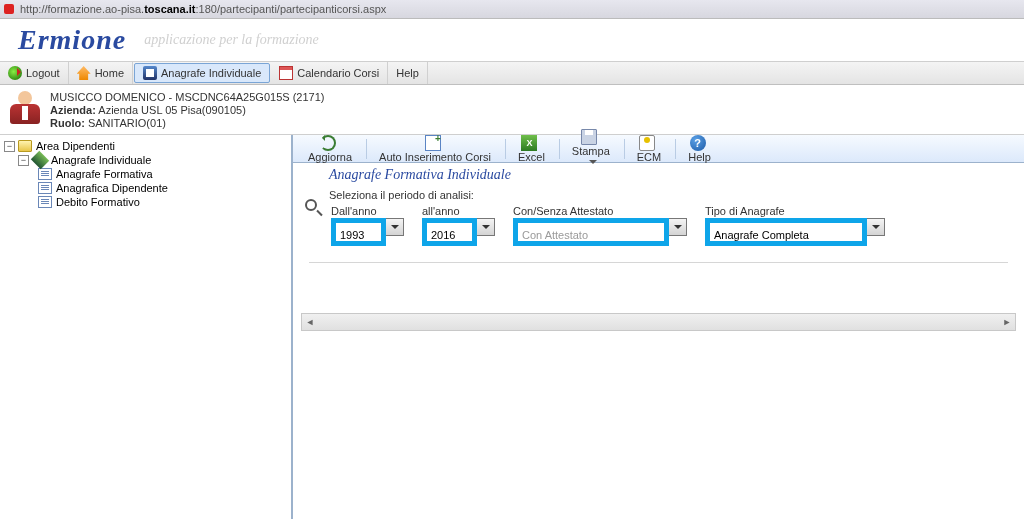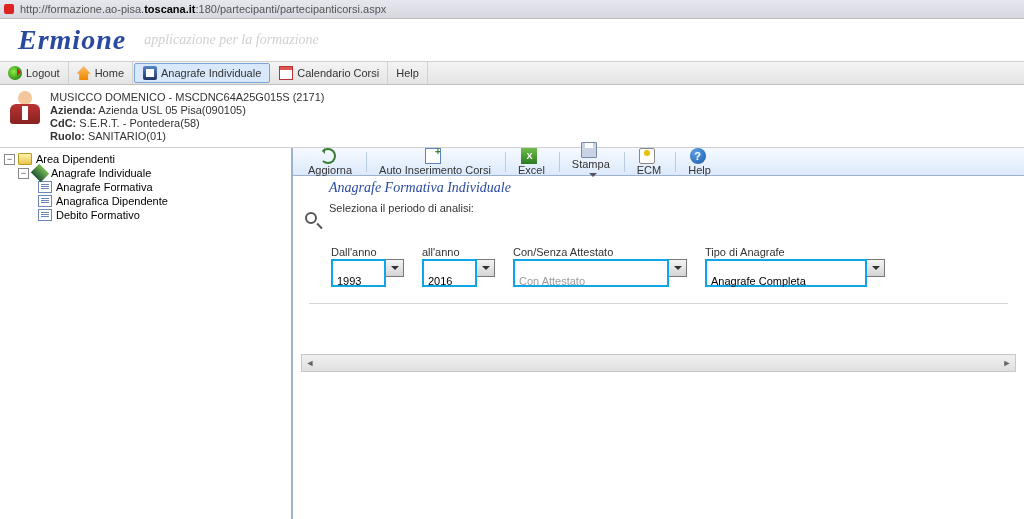--- a/index.html
+++ b/index.html
@@ -63,23 +63,23 @@
   .ic-help{background:radial-gradient(circle at 35% 30%,#5aa0e6,#1c5aa6);border-radius:50%;color:#fff;text-align:center;font-weight:bold;font-size:11px;line-height:16px;}
   .stampa-caret{border:4px solid transparent;border-top-color:#555;margin:3px 0 0 4px;width:0;height:0;}
 
   .page-title{font-family:Georgia,"Times New Roman",serif;font-style:italic;font-size:14px;color:#2a4aa0;padding:4px 0 6px 36px;}
   .filters{padding:0 0 6px 36px; position:relative;}
   .filters .mag{position:absolute;left:12px;top:10px;width:18px;height:18px;}
   .filters .mag .lens{width:12px;height:12px;border:2px solid #555;border-radius:50%;position:absolute;}
   .filters .mag .handle{width:7px;height:2px;background:#555;position:absolute;left:11px;top:13px;transform:rotate(45deg);}
   .filters .hint{color:#333;margin-bottom:2px;}
   .filters table td{padding-right:16px;vertical-align:top;}
-  .filters label{color:#333;display:block;margin-top:28px;}
+  .filters label{color:#333;display:block;}
   .combo{display:flex;margin-top:1px;}
-  .combo .val{border:2px solid #0ea5e9;background:#fff;height:20px;line-height:16px;padding:12px 4px;font-size:11px;}
+  .combo .val{border:5px solid #0ea5e9;background:#fff;height:28px;line-height:16px;padding:4px 4px;font-size:11px;}
   .combo.disabled .val{color:#9a9a9a;}
   .combo .btn{width:18px;height:18px;border:1px solid #777;border-left:none;background:linear-gradient(#f4f4f4,#d4d4d4);display:flex;align-items:center;justify-content:center;cursor:pointer;}
   .combo .btn .tri{border:4px solid transparent;border-top-color:#333;margin-top:3px;}
   .w-year .val{width:55px;} .w-att .val{width:156px;} .w-type .val{width:162px;}
 
   .divider{height:1px;background:#d6d6d6;margin:8px 16px 0 16px;}
   .hscroll{height:18px;background:linear-gradient(#f0f0f0,#e0e0e0);border:1px solid #c8c8c8;margin:50px 8px 0 8px;display:flex;justify-content:space-between;align-items:center;}
   .hscroll .arrow{width:16px;text-align:center;color:#666;font-size:9px;cursor:pointer;}
 </style>
 </head>
@@ -120,21 +120,20 @@
 </div>
 
 <div class="userinfo">
   <div class="avatar">
       <div class="head"></div>
       <div class="body"></div>
     </div>
   <div class="lines">
     <div>MUSICCO DOMENICO - MSCDNC64A25G015S (2171)</div>
     <div><b>Azienda:</b><span> Azienda USL 05 Pisa(090105)</span></div>
-    <div><b>CdC:</b><span> S.E.R.T. - Pontedera(58)</span></div>
     <div><b>Ruolo:</b><span> SANITARIO(01)</span></div>
   </div>
 </div>
 
 <div class="workspace">
   <div class="tree">
     <ul>
       <li class="lvl1">
           <div class="row">
             <span class="exp">−</span>

